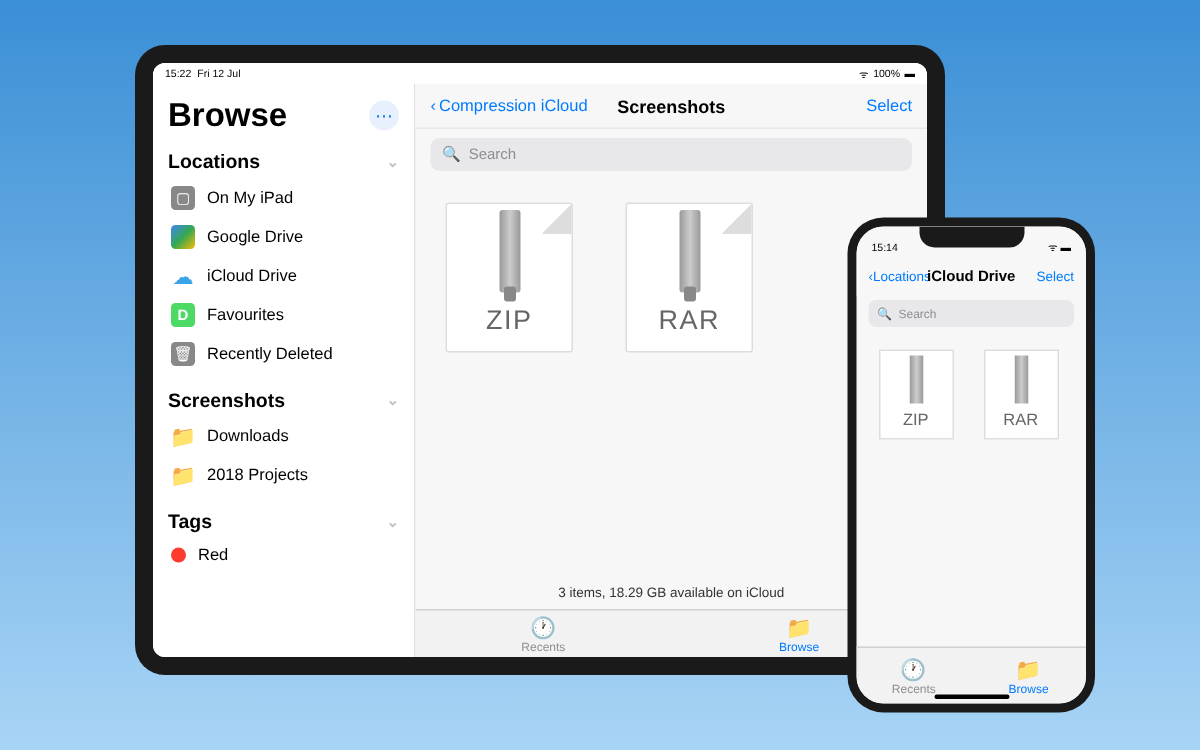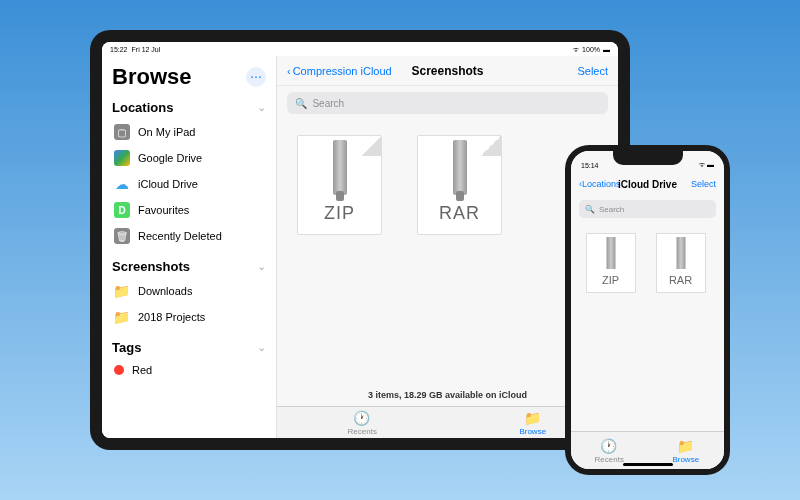--- a/index.html
+++ b/index.html
@@ -36,21 +36,21 @@
 .nav-wrap{position:relative;width:100%;display:flex;justify-content:space-between;align-items:center}
 .select-btn{color:#007aff;font-size:11px}
 .search-bar{margin:6px 10px;height:22px;background:#e8e8ea;border-radius:6px;display:flex;align-items:center;padding:0 8px;color:#8e8e93;font-size:10px;gap:5px}
 .files-area{flex:1;padding:15px;display:flex;gap:25px;align-items:flex-start}
 .file-card{width:95px;text-align:center}
 .file-icon{width:85px;height:100px;background:#fff;border:1px solid #ddd;border-radius:2px;position:relative;margin:0 auto 4px;display:flex;flex-direction:column;align-items:center;justify-content:flex-end;padding-bottom:10px}
 .file-corner{position:absolute;top:0;right:0;width:20px;height:20px;background:linear-gradient(135deg,#fff 50%,#ddd 50%);border-bottom-left-radius:2px}
 .zipper{width:14px;height:55px;background:linear-gradient(90deg,#999,#ccc,#999);position:absolute;top:4px;left:50%;transform:translateX(-50%);border-radius:2px}
 .zipper::after{content:"";position:absolute;bottom:-6px;left:50%;transform:translateX(-50%);width:8px;height:10px;background:#888;border-radius:2px}
 .file-label{font-size:18px;color:#666;letter-spacing:1px}
-.status-footer{font-size:9px;text-align:center;padding:6px;color:#333;font-weight:700}
+.status-footer{font-size:9px;text-align:center;padding:6px;color:#333;font-weight:400}
 .tab-bar{height:32px;background:#f2f2f2;border-top:1px solid #d0d0d0;display:flex}
 .tab{flex:1;display:flex;flex-direction:column;align-items:center;justify-content:center;font-size:8px;gap:1px}
 .tab-icon{font-size:14px}
 .tab.active{color:#007aff}
 .tab.inactive{color:#8e8e93}
 
 
 .iphone{position:absolute;right:70px;top:145px;width:165px;height:330px;background:#1a1a1a;border-radius:24px;padding:6px}
 .iphone-screen{width:100%;height:100%;background:#f7f7f7;border-radius:18px;overflow:hidden;display:flex;flex-direction:column;position:relative}
 .notch{position:absolute;top:0;left:50%;transform:translateX(-50%);width:70px;height:14px;background:#1a1a1a;border-radius:0 0 10px 10px;z-index:10}

